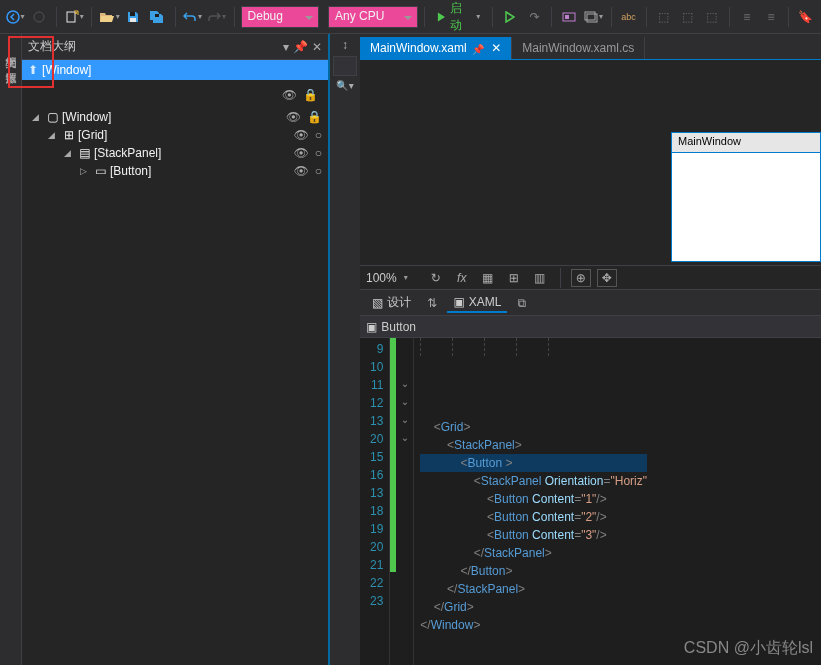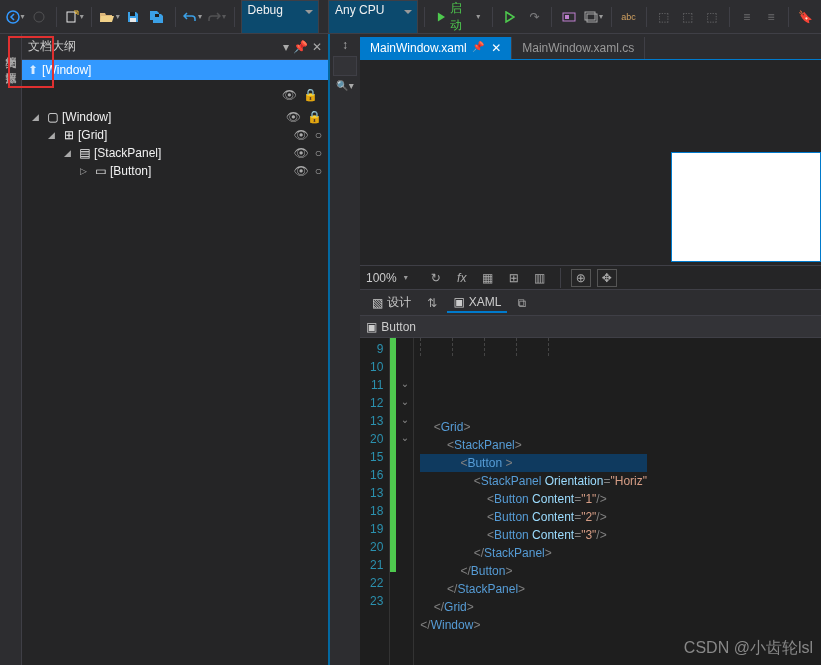--- a/index.html
+++ b/index.html
@@ -2,21 +2,21 @@
 <html><head>
 <meta charset="utf-8">
 <style>
 * { margin: 0; padding: 0; box-sizing: border-box; font-family: "Segoe UI", sans-serif; font-size: 12px; }
 body { background: #2d2d30; color: #f1f1f1; width: 821px; height: 665px; overflow: hidden; position: relative; }
 .toolbar { height: 34px; background: #2d2d30; border-bottom: 1px solid #3f3f46; display: flex; align-items: center; padding: 0 4px; gap: 2px; }
 .tb-btn { display: flex; align-items: center; justify-content: center; width: 24px; height: 24px; color: #f1f1f1; cursor: pointer; }
 .tb-sep { width: 1px; height: 20px; background: #3f3f46; margin: 0 4px; }
 .tb-dd { position: relative; }
 .tb-caret { font-size: 8px; margin-left: 1px; color: #999; }
-.config-sel { background: #0c4a6e; border: 1px solid #3f3f46; color: #f1f1f1; padding: 2px 18px 2px 6px; min-width: 78px; height: 34px; position: relative; }
+.config-sel { background: #ec4899; border: 1px solid #3f3f46; color: #f1f1f1; padding: 2px 18px 2px 6px; min-width: 78px; height: 22px; position: relative; }
 .config-sel::after { content: ""; position: absolute; right: 5px; top: 9px; border: 4px solid transparent; border-top-color: #999; }
 .play-btn { color: #4ec94e; display: flex; align-items: center; gap: 4px; padding: 0 6px; height: 24px; cursor: pointer; }
 .main { display: flex; height: calc(100% - 34px); }
 .side-tabs { width: 22px; background: #2d2d30; border-right: 1px solid #3f3f46; display: flex; flex-direction: column; align-items: center; padding-top: 6px; }
 .side-tab { writing-mode: vertical-rl; padding: 8px 2px; color: #aaa; cursor: pointer; font-size: 11px; }
 .outline-panel { width: 308px; background: #252526; border-right: 2px solid #0369a1; display: flex; flex-direction: column; position: relative; }
 .panel-header { height: 26px; background: #2d2d30; display: flex; align-items: center; padding: 0 6px; border-bottom: 1px solid #3f3f46; }
 .panel-title { flex: 1; color: #ccc; }
 .panel-icons { display: flex; gap: 4px; }
 .panel-icons span { cursor: pointer; color: #aaa; }
@@ -24,21 +24,21 @@
 .tree { padding: 4px 0; }
 .tree-row { display: flex; align-items: center; padding: 2px 6px; gap: 2px; cursor: pointer; }
 .tree-icons { margin-left: auto; display: flex; gap: 6px; color: #aaa; font-size: 11px; }
 .twisty { width: 12px; font-size: 9px; color: #aaa; }
 .node-icon { width: 14px; display: inline-flex; justify-content: center; }
 .right { flex: 1; display: flex; flex-direction: column; background: #1e1e1e; }
 .doc-tabs { height: 26px; background: #2d2d30; display: flex; align-items: flex-end; border-bottom: 1px solid #007acc; }
 .mini-tb { width: 30px; display: flex; flex-direction: column; align-items: center; gap: 4px; padding: 4px 0; }
 .mini-tb span { cursor: pointer; color: #aaa; }
 .search-mini { width: 24px; height: 20px; background: #333337; border: 1px solid #3f3f46; }
-.doc-tab { padding: 4px 10px; background: #2d2d30; color: #999; cursor: pointer; display: flex; align-items: flex-start; gap: 6px; border-right: 1px solid #3f3f46; }
+.doc-tab { padding: 4px 10px; background: #2d2d30; color: #999; cursor: pointer; display: flex; align-items: flex-end; gap: 6px; border-right: 1px solid #3f3f46; }
 .doc-tab.active { background: #007acc; color: #fff; }
 .pin { font-size: 10px; }
 .designer { position: relative; background: #252526; height: 230px; border-bottom: 1px solid #3f3f46; overflow: hidden; }
 .design-canvas { position: absolute; right: 0; top: 92px; width: 150px; height: 110px; background: #fff; border: 1px solid #007acc; }
 .design-titlebar { position: absolute; right: 0; top: 72px; width: 150px; height: 20px; background: #e6e6e6; border: 1px solid #007acc; border-bottom: none; color: #000; padding: 2px 6px; font-size: 11px; }
 .design-footer { position: absolute; bottom: 0; left: 0; right: 0; height: 24px; background: #252526; border-top: 1px solid #3f3f46; display: flex; align-items: center; padding: 0 6px; gap: 6px; color: #ccc; font-size: 11px; }
 .df-btn { width: 20px; height: 18px; display: flex; align-items: center; justify-content: center; cursor: pointer; color: #aaa; }
 .split-bar { height: 26px; background: #2d2d30; border-bottom: 1px solid #3f3f46; display: flex; align-items: center; padding: 0 6px; gap: 10px; }
 .split-tab { display: flex; align-items: center; gap: 4px; padding: 2px 6px; cursor: pointer; color: #ccc; }
 .split-tab.active { border-bottom: 2px solid #007acc; }
@@ -251,20 +251,21 @@
         <span>MainWindow.xaml</span>
         <span class="pin">📌</span>
         <span>✕</span>
       </div>
       <div class="doc-tab">
         <span>MainWindow.xaml.cs</span>
       </div>
     </div>
 
     <div class="designer">
+      <div class="design-titlebar">MainWindow</div>
       <div class="design-canvas"></div>
       <div class="design-footer">
         <span>100%</span>
         <span class="tb-caret">▾</span>
         <div style="width:6px"></div>
         <span class="df-btn">↻</span>
         <span class="df-btn" style="font-style:italic">fx</span>
         <span class="df-btn">▦</span>
         <span class="df-btn">⊞</span>
         <span class="df-btn">▥</span>

